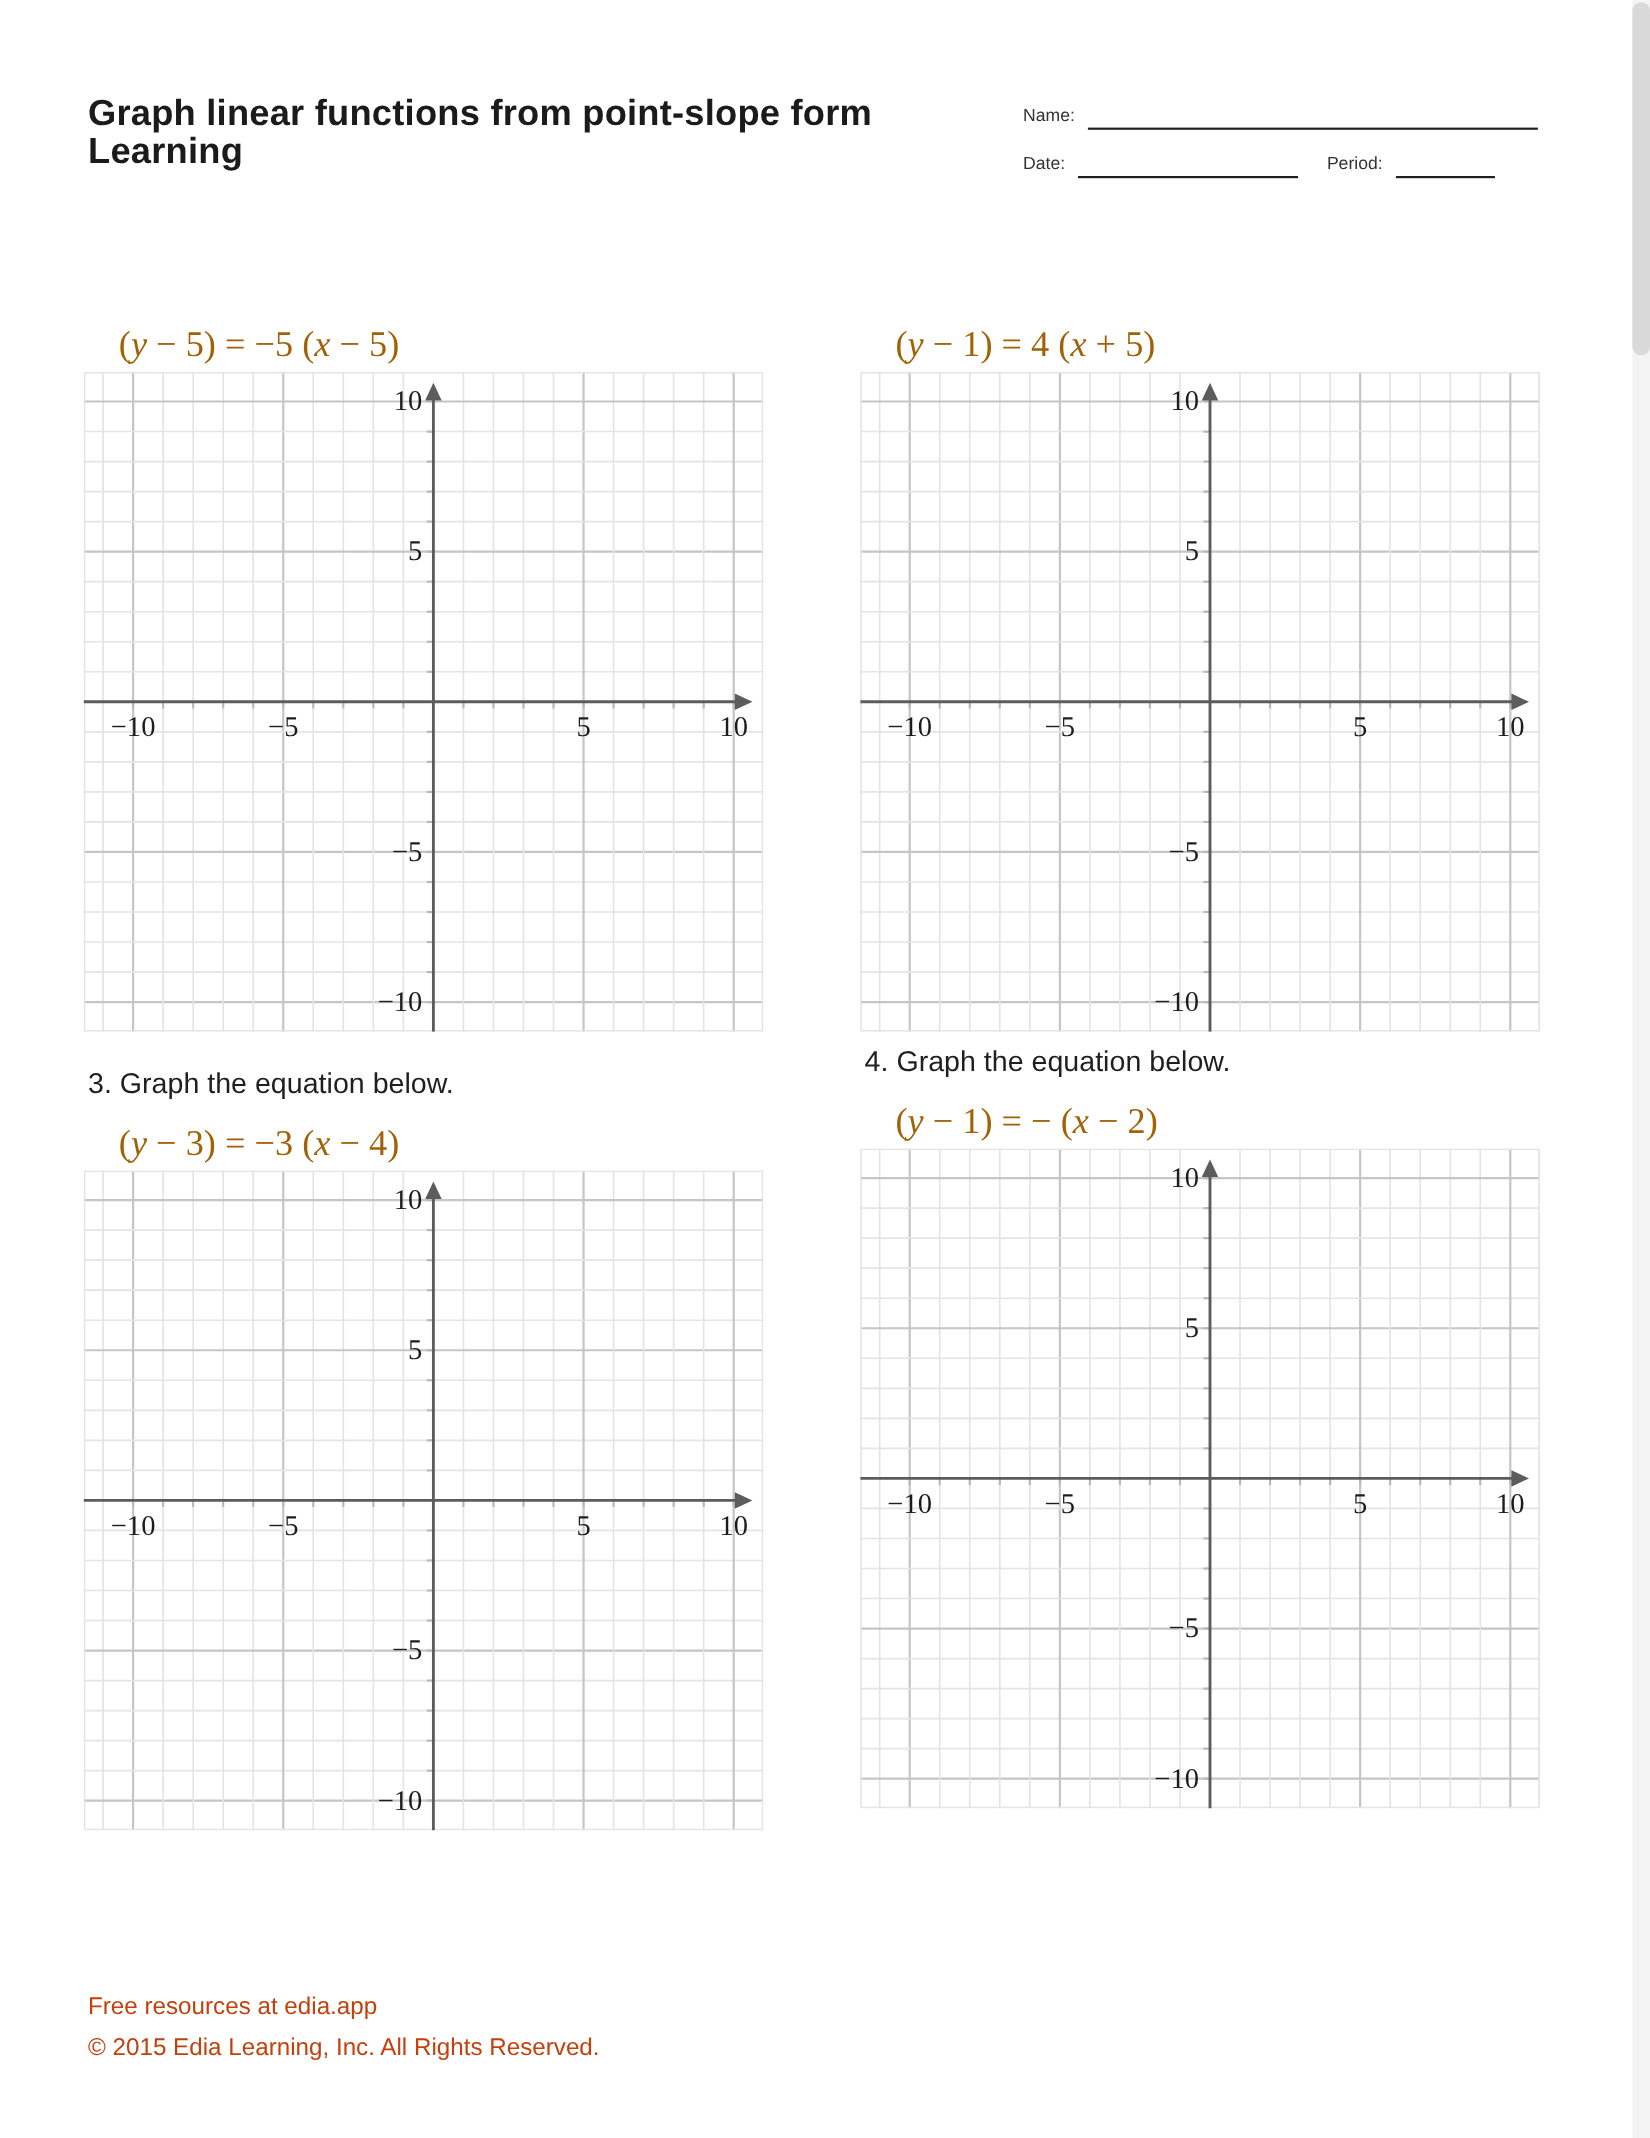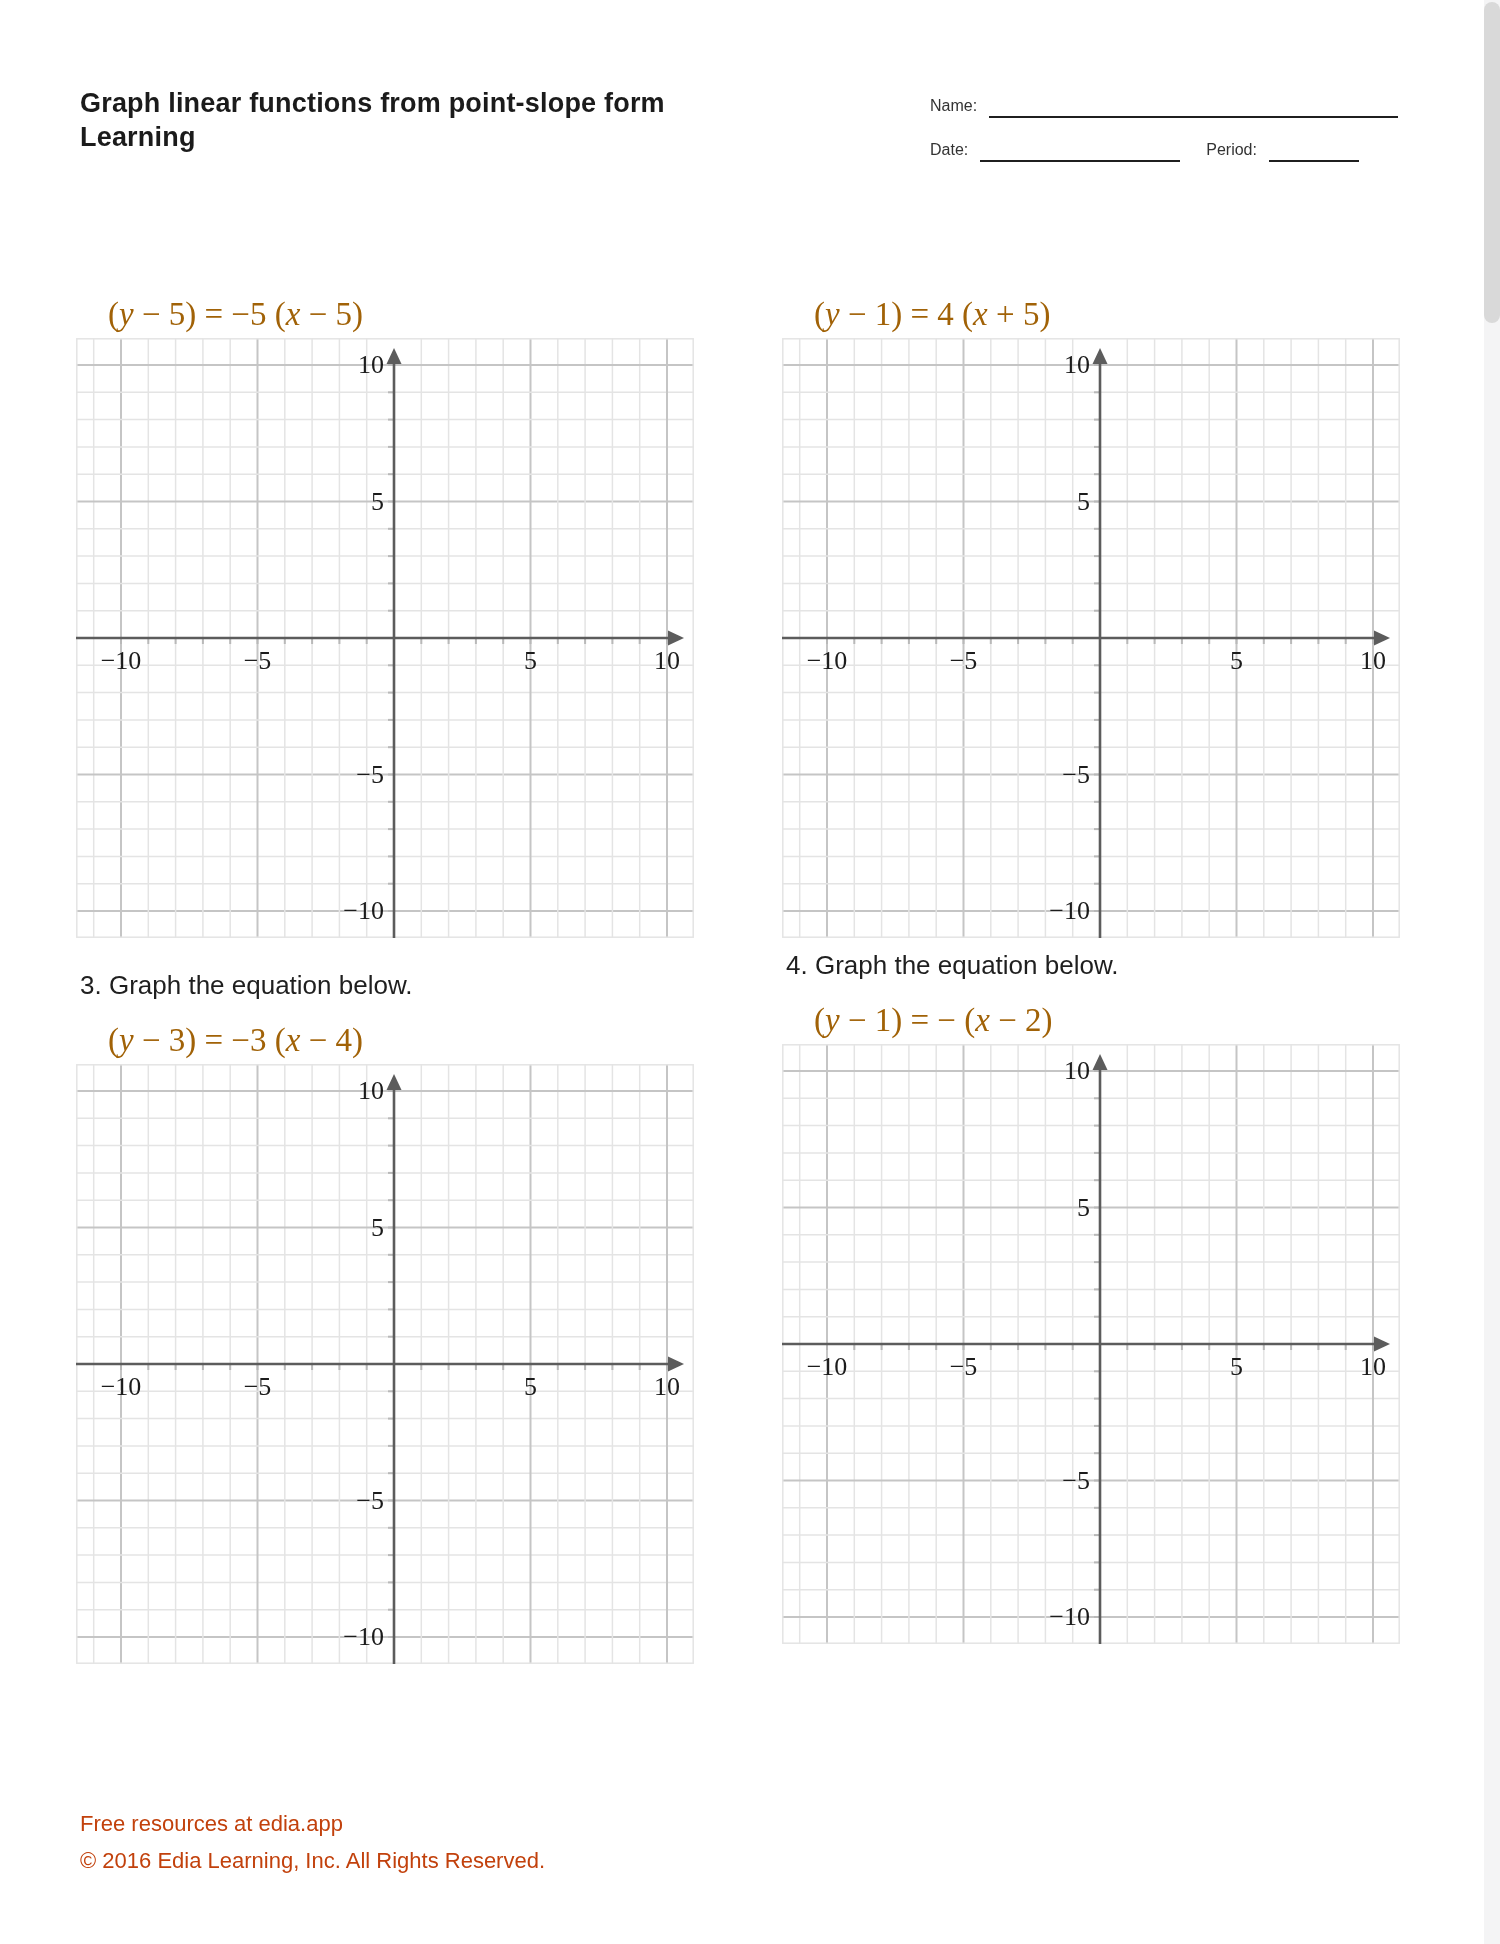--- a/index.html
+++ b/index.html
@@ -3,21 +3,21 @@
 <meta charset="utf-8">
 <style>
   html,body{margin:0;padding:0}
   body{
     width:1500px;height:1944px;position:relative;background:#ffffff;
     font-family:"Liberation Sans",sans-serif;overflow:hidden;
   }
   
   .title{
     position:absolute;left:80px;top:86px;
-    font-size:27px;font-weight:700;color:#1b1b1b;line-height:34px;letter-spacing:.2px;
+    font-size:33px;font-weight:700;color:#1b1b1b;line-height:34px;letter-spacing:.2px;
   }
   .fields{position:absolute;left:930px;top:94px;width:468px;font-size:16px;color:#333}
   .frow{display:flex;align-items:flex-end}
   .frow + .frow{margin-top:20px}
   .lbl{white-space:nowrap;line-height:24px}
   .lbl.period{margin-left:26px}
   .fill-line{border-bottom:2px solid #1f1f1f;height:20px;margin-left:12px}
   .fill-line.name{flex:1}
   .fill-line.date{flex:0 0 200px}
   .fill-line.periodline{flex:0 0 90px}
@@ -466,18 +466,18 @@
       <text x="591" y="331" text-anchor="middle" class="tick-label" fill="#1c1c1c">10</text>
       <text x="308" y="35" text-anchor="end" class="tick-label" fill="#1c1c1c">10</text>
       <text x="308" y="171.5" text-anchor="end" class="tick-label" fill="#1c1c1c">5</text>
       <text x="308" y="444.5" text-anchor="end" class="tick-label" fill="#1c1c1c">−5</text>
       <text x="308" y="581" text-anchor="end" class="tick-label" fill="#1c1c1c">−10</text>
     </svg>
 </div>
 
 <div class="footer">
   <div>Free resources at edia.app</div>
-  <div>© 2016 Edia Learning, Inc. All Rights Reserved.</div>
+  <div>© 2015 Edia Learning, Inc. All Rights Reserved.</div>
 </div>
 
 <div class="sb-track" style="background: rgb(244, 244, 245);">
   <div class="sb-thumb" style="background: rgb(217, 217, 217);"></div>
 </div>
 
 </body></html>

